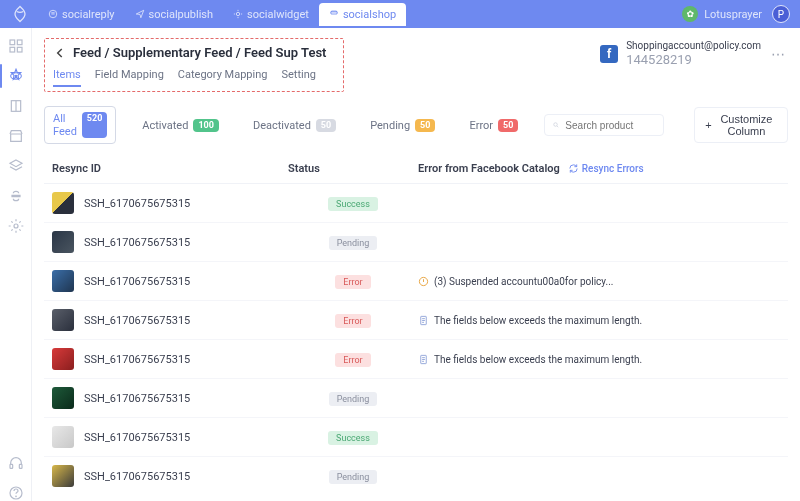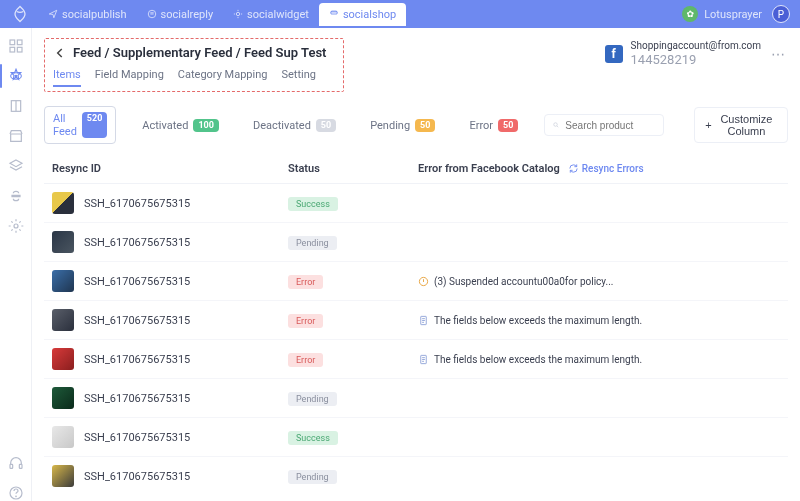--- a/index.html
+++ b/index.html
@@ -45,21 +45,21 @@
 .badge.red { background: #f06a6a; }
 .search-wrap { display: flex; align-items: center; flex: 1; gap: 6px; color: #b6bccc; border: 1px solid #eceff6; border-radius: 4px; padding: 4px 8px; max-width: 120px; margin-left: auto; }
 .search-wrap input { border: none; outline: none; font-size: 10px; width: 90px; color:#6c7385; }
 .cust-btn { margin-left: 12px; border: 1px solid #eceff6; border-radius: 4px; padding: 5px 10px; font-size: 11px; color: #3a3f4f; display: flex; align-items: center; gap: 4px; cursor: pointer; background:#fff; }
 .table { width: 100%; }
 .thead { display: flex; padding: 8px 4px; font-size: 11px; font-weight: 600; color: #3a3f4f; border-bottom: 1px solid #f0f2f7; }
 .col-id { width: 240px; padding-left: 4px; }
 .col-status { width: 130px; }
 .col-err { flex: 1; display: flex; align-items: center; gap: 8px; }
 .resync { color: #6e89f0; font-size: 10px; display: flex; align-items: center; gap: 3px; cursor: pointer; font-weight: 500; }
-.tbody { overflow-y: auto; height: 310px; }
+.tbody { overflow-y: auto; height: 310px; text-align: center; }
 .row { display: flex; align-items: center; padding: 8px 4px; border-bottom: 1px solid #f4f5f9; }
 .thumb { width: 22px; height: 22px; border-radius: 3px; margin-right: 10px; flex-shrink: 0; }
 .item-id { font-size: 11px; color: #3a3f4f; }
 .status-pill { font-size: 9px; padding: 2px 8px; border-radius: 3px; display: inline-block; }
 .status-success { background: #d9f2e3; color: #4aa873; }
 .status-pending { background: #eceef3; color: #8a8f9e; }
 .status-error { background: #fce0e0; color: #d85a5a; }
 .err-text { font-size: 10px; color: #3a3f4f; display: flex; align-items: center; gap: 5px; }
 .err-icon { width: 11px; height: 11px; flex-shrink: 0; }
 
@@ -78,30 +78,30 @@
 <div class="topbar">
   <span class="logo">
     <svg viewBox="0 0 24 24" fill="none" stroke="#dfe5fb" stroke-width="1.5">
         <path d="M12 3 C9 6 6 8 6 12 C6 16 9 18 12 21 C15 18 18 16 18 12 C18 8 15 6 12 3 Z"></path>
         <path d="M8 9 C10 10 14 10 16 9"></path>
       </svg>
   </span>
   <div class="nav-tabs">
     <div class="nav-tab">
       <svg viewBox="0 0 24 24" stroke="currentColor" fill="none" stroke-width="2">
-          <path d="M3 12 L21 3 L14 21 L12 13 Z"></path>
-        </svg>
-      <span>socialpublish</span>
-    </div>
-    <div class="nav-tab">
-      <svg viewBox="0 0 24 24" stroke="currentColor" fill="none" stroke-width="2">
           <circle cx="12" cy="12" r="9"></circle>
           <path d="M8 12h8M8 9h8"></path>
         </svg>
       <span>socialreply</span>
+    </div>
+    <div class="nav-tab">
+      <svg viewBox="0 0 24 24" stroke="currentColor" fill="none" stroke-width="2">
+          <path d="M3 12 L21 3 L14 21 L12 13 Z"></path>
+        </svg>
+      <span>socialpublish</span>
     </div>
     <div class="nav-tab">
       <svg viewBox="0 0 24 24" stroke="currentColor" fill="none" stroke-width="2">
           <circle cx="12" cy="12" r="4"></circle>
           <path d="M12 2v3M12 19v3M2 12h3M19 12h3"></path>
         </svg>
       <span>socialwidget</span>
     </div>
     <div class="nav-tab active">
       <svg viewBox="0 0 24 24" stroke="currentColor" fill="none" stroke-width="2">
@@ -191,21 +191,21 @@
         </div>
       </div>
     </div>
 
     <div class="topright">
       <div class="fb-block">
         <div class="fb-icon">
             <span>f</span>
           </div>
         <div class="fb-texts">
-          <div class="email">Shoppingaccount@from.com</div>
+          <div class="email">Shoppingaccount@policy.com</div>
           <div class="id">144528219</div>
         </div>
       </div>
       <div class="more-icon">⋯</div>
     </div>
 
     <div class="filters">
       <div class="filter-btn active">
         <span>All Feed</span>
         <span class="badge blue">520</span>

